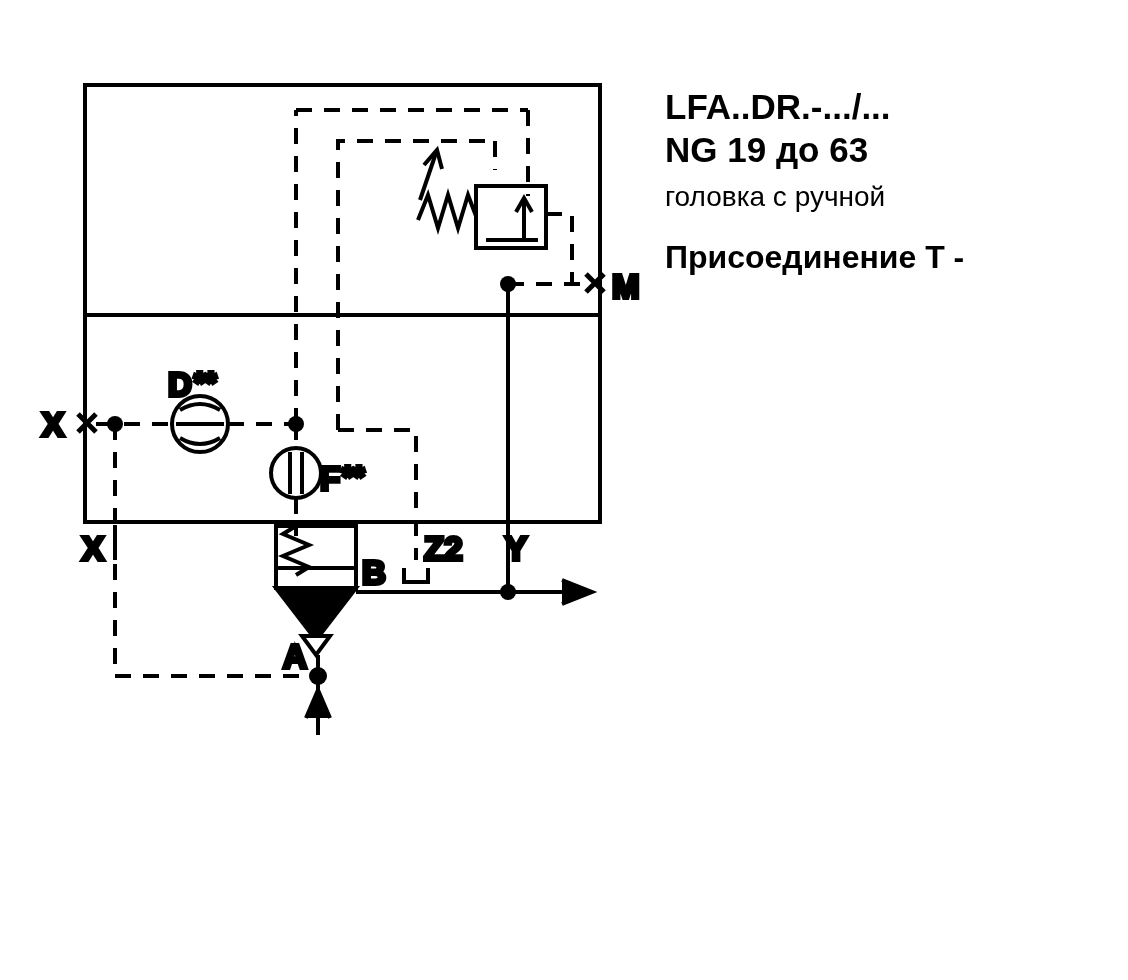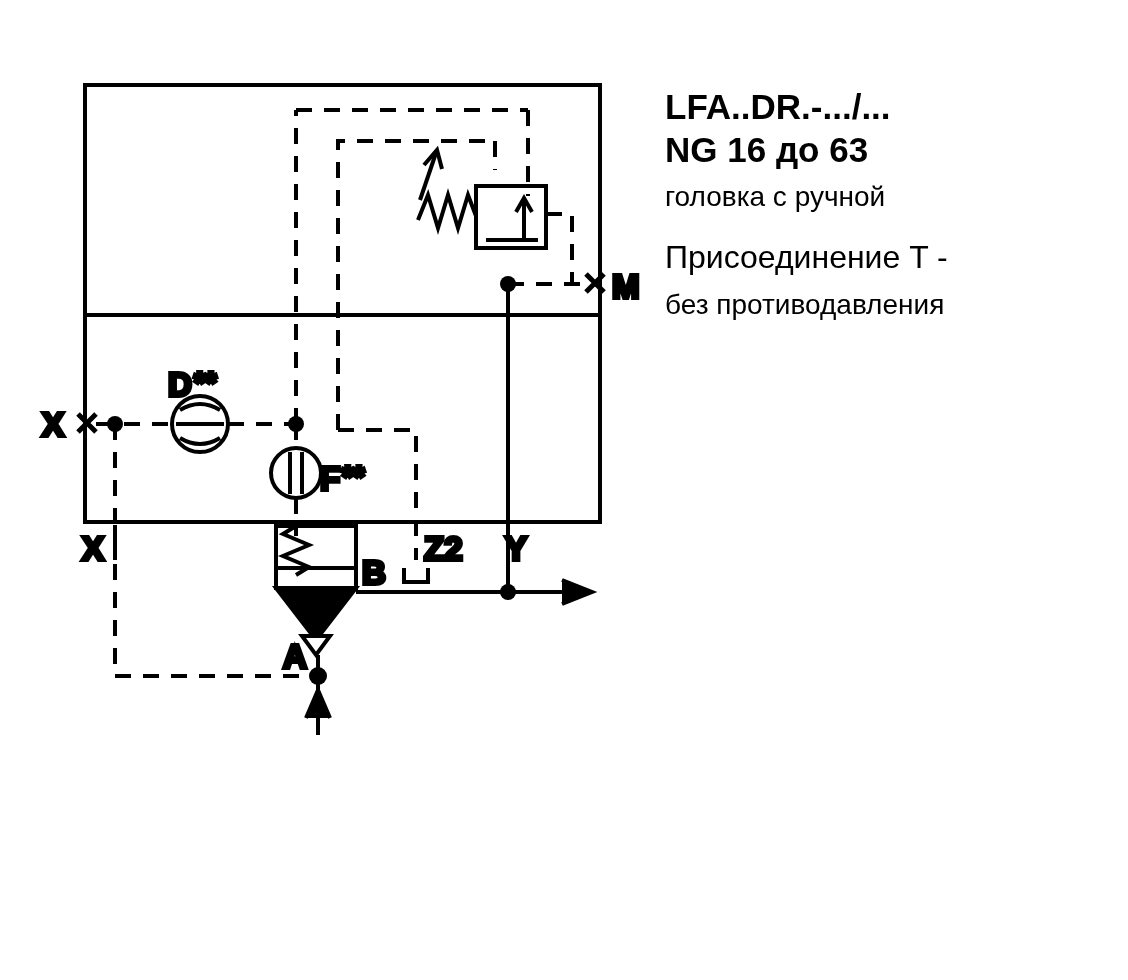--- a/index.html
+++ b/index.html
@@ -38,21 +38,21 @@
   }
   .legend-desc {
     font-size: 28px;
     font-weight: normal;
     color: #000000;
     line-height: 1.32;
     margin-top: 8px;
   }
   .legend-desc2 {
     font-size: 32px;
-    font-weight: normal;
+    font-weight: bold;
     color: #000000;
     line-height: 1.32;
     margin-top: 20px;
   }
   svg text {
     font-family: "Liberation Sans", sans-serif;
     fill: #000000;
   }
   .lbl {
     font-size: 33px;
@@ -162,19 +162,18 @@
       <text class="lbl" x="283" y="668">A</text>
       <text class="lbl" x="168" y="396">D</text>
       <text class="ast" x="194" y="392">**</text>
       <text class="lbl" x="320" y="490">F</text>
       <text class="ast" x="342" y="486">**</text>
     </g>
   </svg>
 
   <div class="legend">
     <div class="legend-title">LFA..DR.-.../...</div>
-    <div class="legend-title">NG 16 до 63</div>
+    <div class="legend-title">NG 19 до 63</div>
     <div class="legend-desc">головка с ручной</div>
     <div class="legend-desc2">Присоединение T -</div>
-    <div class="legend-desc">без противодавления</div>
   </div>
 
 </div>
 
 </body></html>

